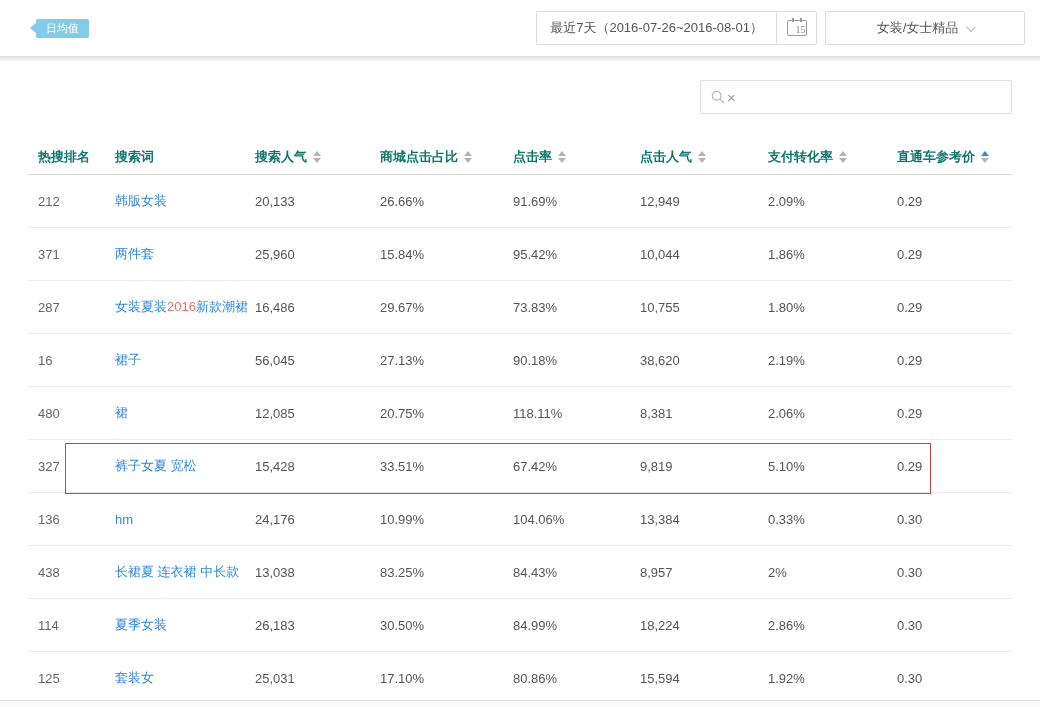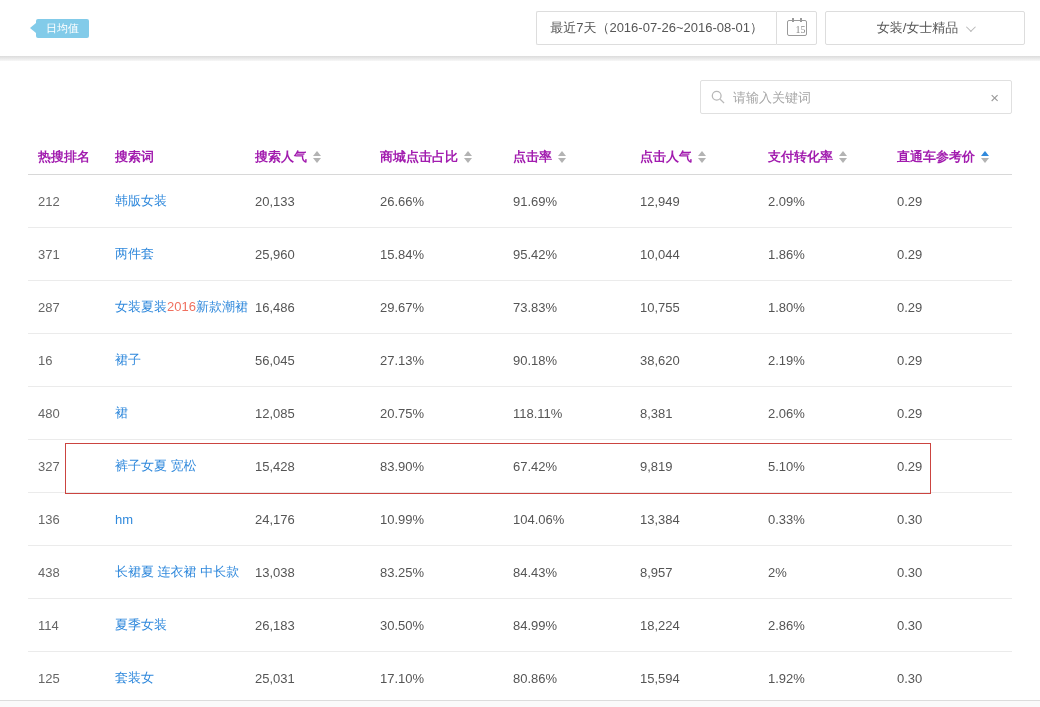--- a/index.html
+++ b/index.html
@@ -41,21 +41,21 @@
                  border-radius:2px; display:flex; align-items:center; padding:0 10px; background:#fff; }
   .search-wrap input { flex:1; border:none; outline:none; font-size:13px; color:#555; margin-left:8px;
                  font-family:inherit; background:transparent; }
   .search-wrap input::placeholder { color:#a7a7a7; }
   .clear-x { color:#9a9a9a; font-size:15px; cursor:pointer; line-height:1; padding:2px; }
 
   
   .table { margin-top:26px; }
   .thead-row, .trow { display:grid; grid-template-columns:87px 140px 125px 133px 127px 128px 129px 1fr; align-items:center; }
   .thead-row { height:35px; border-bottom:1px solid #d8d8d8; }
-  .hcell { font-size:13px; font-weight:bold; color:#a21caf; display:flex; align-items:center; }
+  .hcell { font-size:13px; font-weight:bold; color:#0f766e; display:flex; align-items:center; }
   .hcell:first-child, .cell:first-child { padding-left:10px; }
   .sort { display:inline-flex; flex-direction:column; margin-left:6px; row-gap:2px; cursor:pointer; }
   .sort i { display:block; width:0; height:0; border-left:4px solid transparent; border-right:4px solid transparent; }
   .sort .up { border-bottom:5px solid #b3b3b3; }
   .sort .down { border-top:5px solid #b3b3b3; }
   .sort.asc .up { border-bottom-color:var(--sortact); }
 
   .trow { height:53px; border-bottom:1px solid #ebebeb; position:relative; font-size:13px; color:#555; }
   .cell { white-space:nowrap; }
   .c-rank { color:#666; }
@@ -92,21 +92,20 @@
 </div>
 <div class="topbar-divider"></div>
 
 <div class="content">
 
   <div class="search-wrap">
     <svg width="14" height="14" viewBox="0 0 16 16">
       <circle cx="6.5" cy="6.5" r="5" fill="none" stroke="#b8b8b8" stroke-width="1.5"></circle>
       <line x1="10.5" y1="10.5" x2="15" y2="15" stroke="#b8b8b8" stroke-width="1.5"></line>
     </svg>
-    <input type="text" placeholder="请输入关键词" style="">
     <span class="clear-x">×</span>
   </div>
 
   <div class="table">
     <div class="thead-row">
         <span class="hcell">
     <span class="hlabel">热搜排名</span>
 
   </span>
         <span class="hcell">
@@ -204,21 +203,21 @@
     <span class="cell">20.75%</span>
     <span class="cell">118.11%</span>
     <span class="cell">8,381</span>
     <span class="cell">2.06%</span>
     <span class="cell">0.29</span>
   </div>
         <div class="trow">
     <span class="cell c-rank">327</span>
     <span class="cell"><a class="kw">裤子女夏 宽松</a></span>
     <span class="cell">15,428</span>
-    <span class="cell">83.90%</span>
+    <span class="cell">33.51%</span>
     <span class="cell">67.42%</span>
     <span class="cell">9,819</span>
     <span class="cell">5.10%</span>
     <span class="cell">0.29</span>
   <div class="hl-box"></div>
         </div>
         <div class="trow">
     <span class="cell c-rank">136</span>
     <span class="cell"><a class="kw">hm</a></span>
     <span class="cell">24,176</span>

